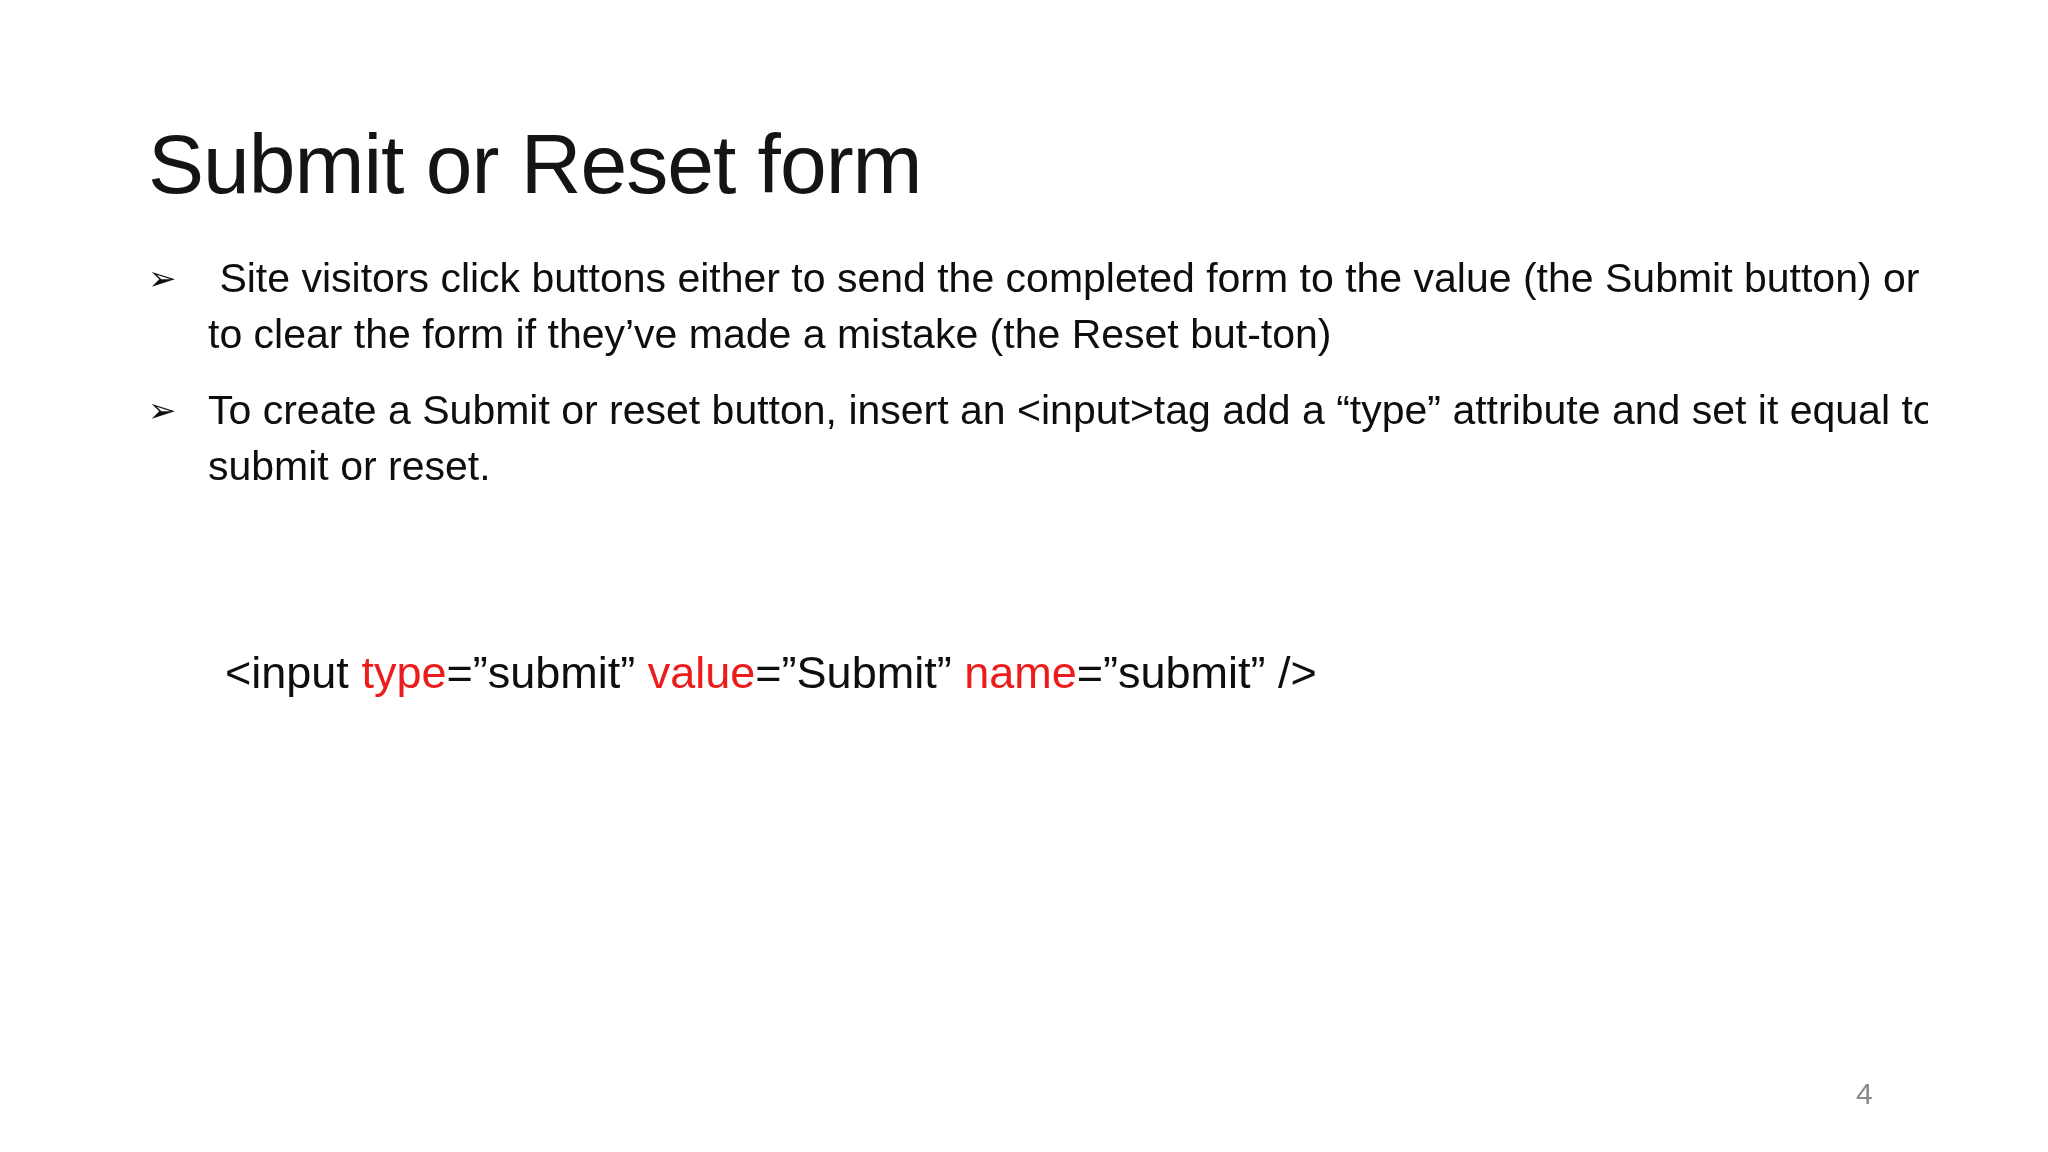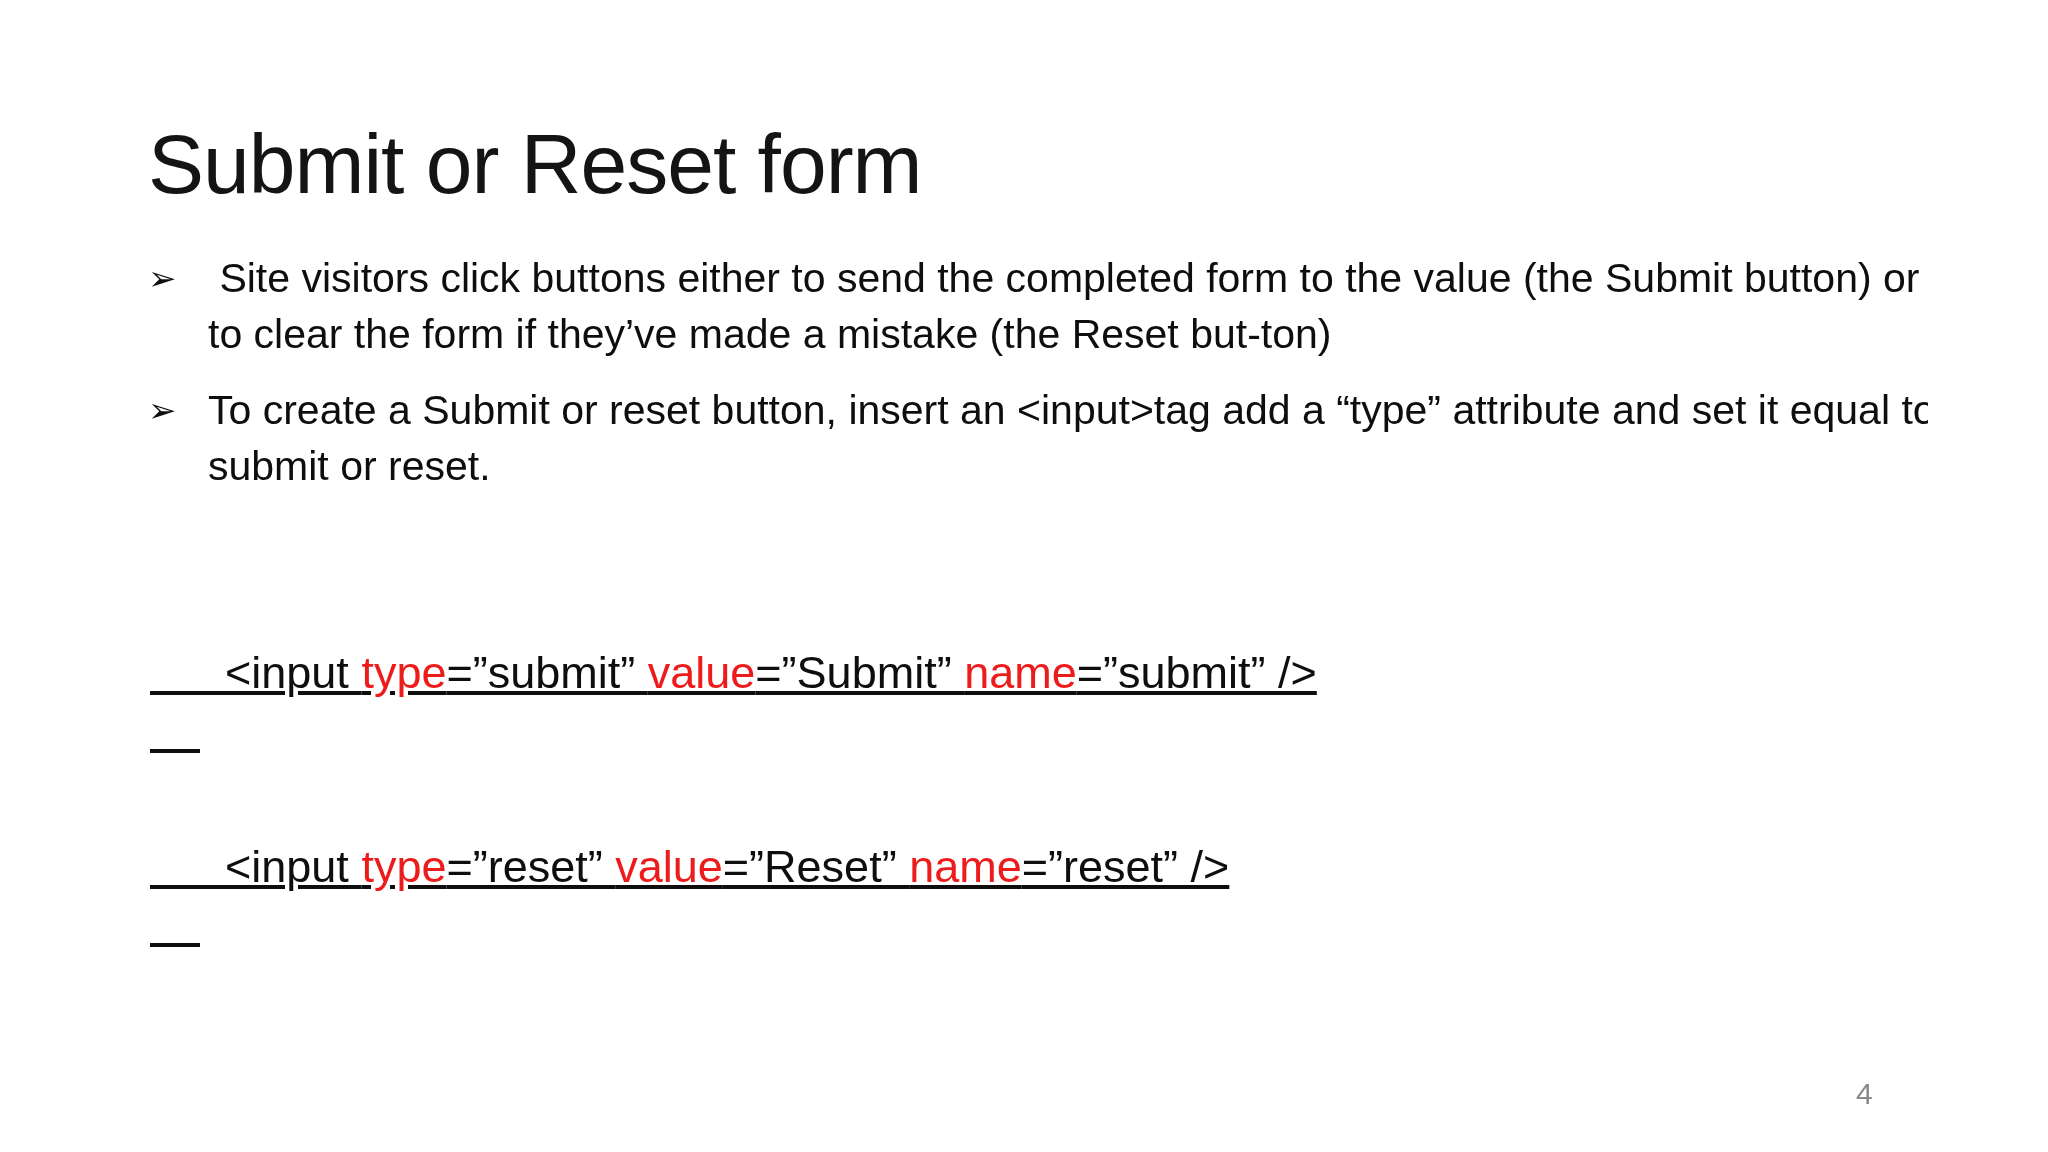--- a/index.html
+++ b/index.html
@@ -45,21 +45,20 @@
   .bullet-text {
     white-space: pre-wrap;
     color: #0e0e0e;
   }
   .code {
     position: absolute;
     left: 150px;
     top: 586px;
     font-size: 45px;
     line-height: 58px;
-    text-decoration: underline;
   }
   .code-line {
     margin-bottom: 20px;
     white-space: pre-wrap;
   }
   .code-line span.black { color: #0e0e0e; }
   .code-line span.red   { color: #ed1c1c; }
   .page-number {
     position: absolute;
     left: 1856px;
@@ -89,21 +88,18 @@
     </div>
 
   </div>
 
   <div class="code">
 
     <div class="code-line">
       <span class="black">&lt;input </span><span class="red">type</span><span class="black">=”submit” </span><span class="red">value</span><span class="black">=”Submit” </span><span class="red">name</span><span class="black">=”submit” /&gt;</span>
     </div>
 
-    <div class="code-line">
-      <span class="black">&lt;input </span><span class="red">type</span><span class="black">=”reset” </span><span class="red">value</span><span class="black">=”Reset” </span><span class="red">name</span><span class="black">=”reset” /&gt;</span>
-    </div>
 
   </div>
 
   <div class="page-number">4</div>
 
 </div>
 
 </body></html>

